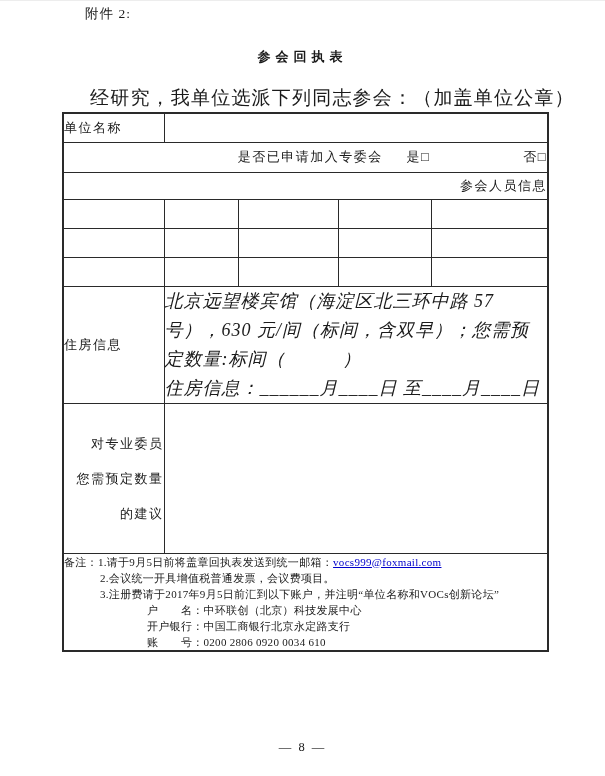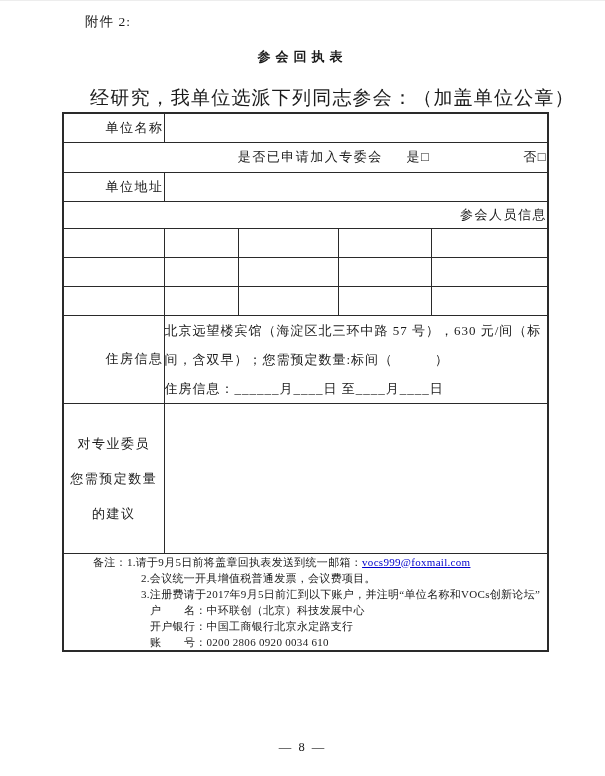--- a/index.html
+++ b/index.html
@@ -2,21 +2,21 @@
 <html><head>
 <meta charset="utf-8">
 <style>
   html,body { margin:0; padding:0; background:#ffffff; }
   .page {
     position:relative; width:605px; height:776px; background:#ffffff;
     font-family:"Liberation Serif","DejaVu Serif",serif; color:#1a1a1a;
     border-top:1px solid #ededed; box-sizing:border-box; overflow:hidden;
   }
   .attachment {
-    position:absolute; left:85px; top:12px;
+    position:absolute; left:85px; top:4px;
     font-size:13.5px; letter-spacing:1px;text-align:right;
   }
   .doc-title {
     position:absolute; left:0; top:47px; width:100%;
     text-align:center; font-size:13px; font-weight:700; letter-spacing:5px;
   }
   .intro {
     position:absolute; left:90px; top:84px;
     font-size:19px; letter-spacing:1.2px;
   }
@@ -24,37 +24,37 @@
     position:absolute; left:62px; top:111px; width:485px;
     border-collapse:collapse; table-layout:fixed;
     font-size:13px; border:2px solid #2a2a2a;
   }
   .form-table td {
     border:1px solid #2a2a2a; padding:0; vertical-align:middle;
     overflow:hidden;
   }
   .r29{height:29px}.r30{height:30px}.r26{height:26px}.r27{height:27px}
   .r84{height:84px}.r150{height:150px}.r95{height:95px}
-  .label-cell { text-align:right; letter-spacing:1.5px;margin-left:33px; }
+  .label-cell { text-align:left; letter-spacing:1.5px;margin-left:33px; }
   .check-cell { text-align:right; padding-left:6px; letter-spacing:1.5px; }
   .yes-opt { margin-left:19px; }
   .no-opt  { margin-left:88px; }
   .section-cell { text-align:right; letter-spacing:1.5px; }
   .housing-cell {
     vertical-align:top; padding:1px 4px 0 8px;
-    line-height:29px; letter-spacing:1px; font-size:13px; text-align:left;
+    line-height:29px; letter-spacing:1px; font-size:18px; text-align:left;font-style:italic;
   }
-  .suggestion-cell { text-align:center; line-height:35px; letter-spacing:1.5px; }
+  .suggestion-cell { text-align:right; line-height:35px; letter-spacing:1.5px; }
   .notes-cell {
     vertical-align:top; text-align:left;
     font-size:11px; line-height:16px; padding:3px 4px 0 4px; letter-spacing:0.3px;
   }
-  .note-line { white-space:pre;margin-left:29px; }
-  .note-indent1 { padding-left:48px; }
-  .note-indent2 { padding-left:57px; }
+  .note-line { white-space:pre; }
+  .note-indent1 { padding-left:36px; }
+  .note-indent2 { padding-left:83px; }
   a.mail-link { color:#0000cc; text-decoration:underline; cursor:pointer; }
   .page-number {
     position:absolute; left:0; top:739px; width:100%;
     text-align:center; font-size:12.5px; letter-spacing:2px;
   }
 </style>
 </head>
 <body>
 
 <div class="page">
@@ -84,24 +84,20 @@
     </tr>
 
     <tr class="r30">
       <td colspan="8" class="check-cell">
         <span>是否已申请加入专委会</span>
         <span class="yes-opt">是□</span>
         <span class="no-opt">否□</span>
       </td>
     </tr>
 
-    <tr class="r29">
-      <td class="label-cell">单位地址</td>
-      <td colspan="7"></td>
-    </tr>
 
 
     <tr class="r27">
       <td colspan="8" class="section-cell">参会人员信息</td>
     </tr>
 
 
     <tr class="r29">
       <td></td>
       <td></td>

